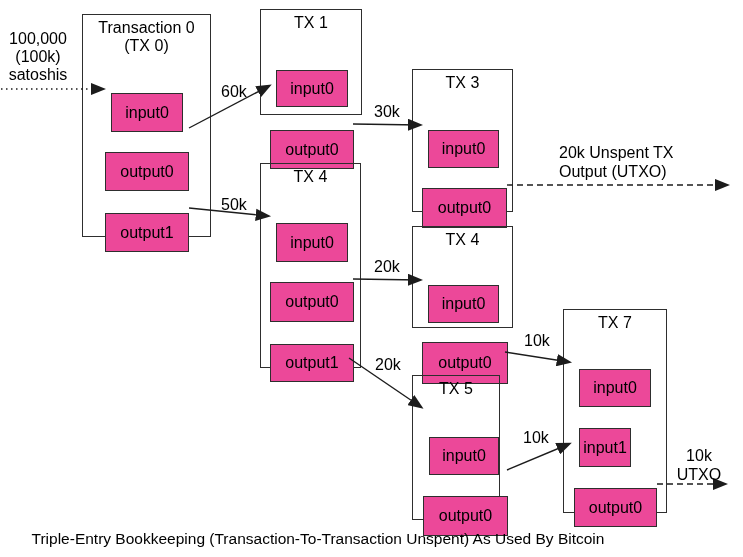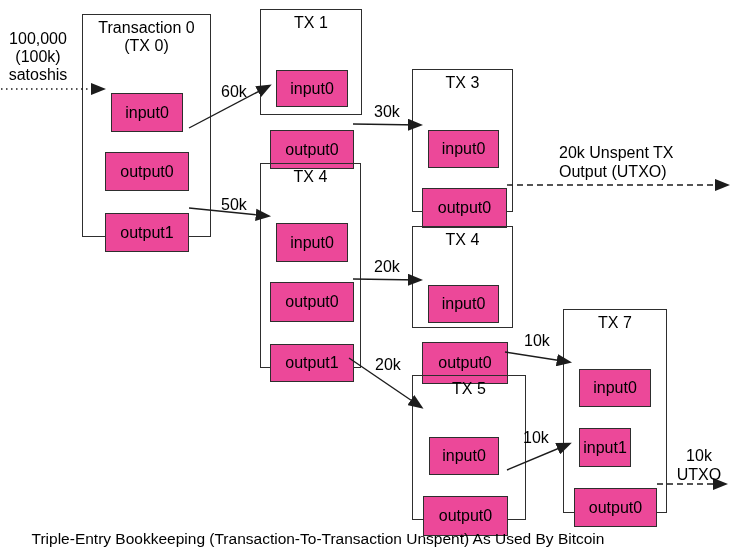--- a/index.html
+++ b/index.html
@@ -68,21 +68,21 @@
     <div class="port" style="left:15px;top:36px;width:71px;height:38px">input0</div>
     <div class="port" style="left:9px;top:94px;width:85px;height:40px">output0</div>
   </div>
 
   <div class="txbox" style="left:412px;top:226px;width:101px;height:102px">
     <div class="txtitle">TX 4</div>
     <div class="port" style="left:15px;top:34px;width:71px;height:38px">input0</div>
     <div class="port" style="left:9px;top:91px;width:86px;height:42px">output0</div>
   </div>
 
-  <div class="txbox" style="left:412px;top:375px;width:114px;height:145px">
+  <div class="txbox" style="left:412px;top:375px;width:88px;height:145px">
     <div class="txtitle">TX 5</div>
     <div class="port" style="left:16px;top:37px;width:70px;height:38px">input0</div>
     <div class="port" style="left:10px;top:96px;width:85px;height:40px">output0</div>
   </div>
 
   <div class="txbox" style="left:563px;top:309px;width:104px;height:204px">
     <div class="txtitle">TX 7</div>
     <div class="port" style="left:15px;top:35px;width:72px;height:38px">input0</div>
     <div class="port" style="left:15px;top:94px;width:52px;height:39px">input1</div>
     <div class="port" style="left:10px;top:154px;width:83px;height:39px">output0</div>

